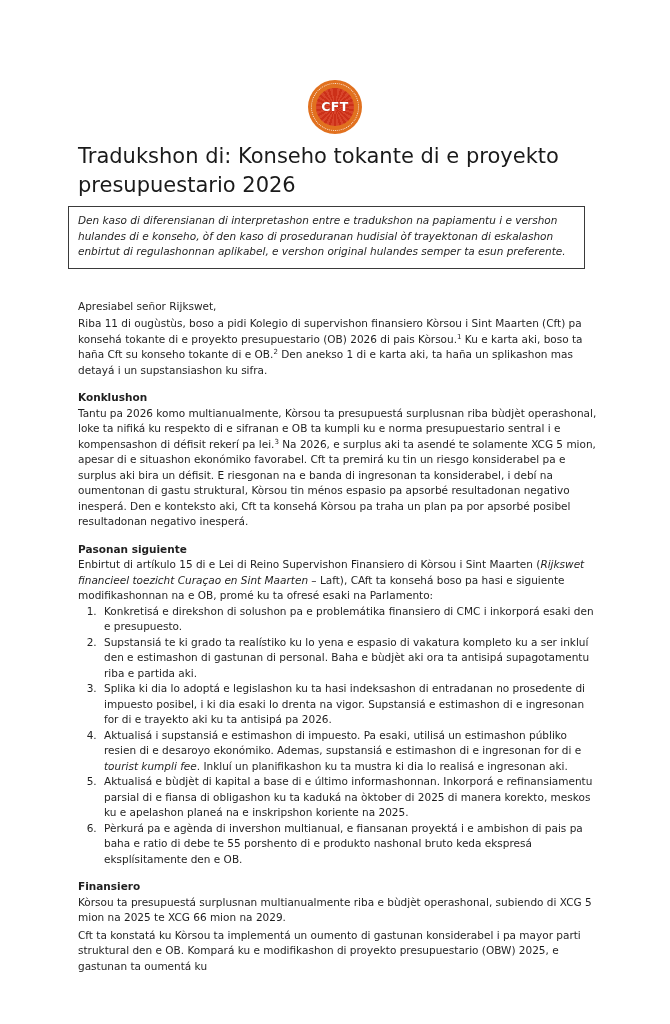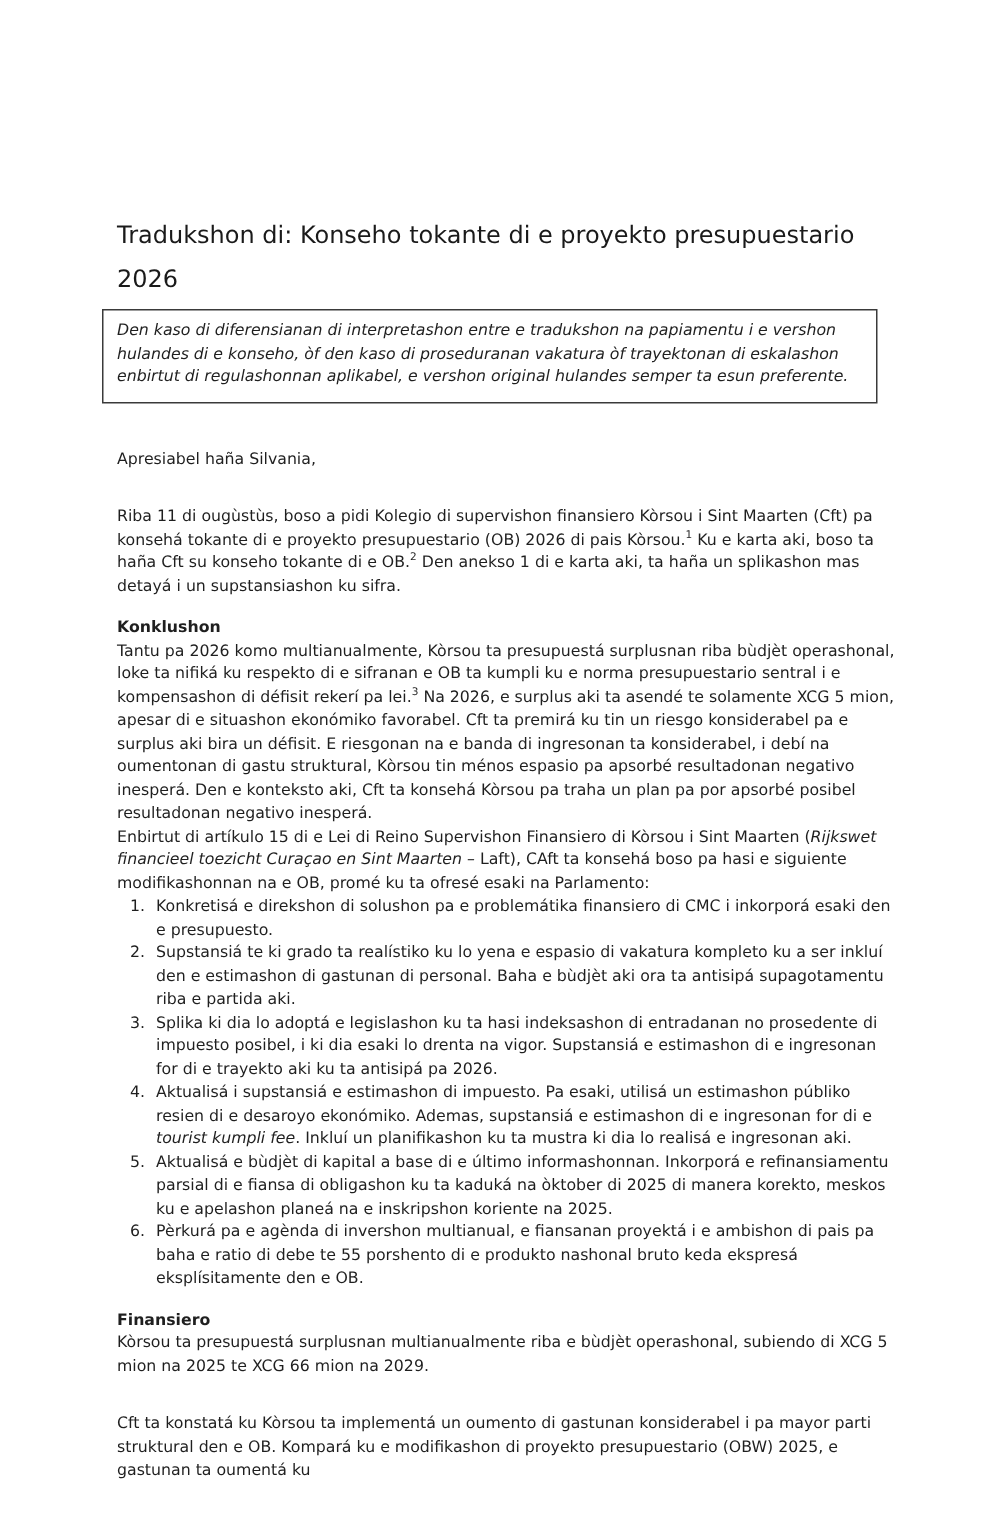--- a/index.html
+++ b/index.html
@@ -52,75 +52,82 @@
   }
   
   .content {
     position: absolute;
     left: 78px;
     top: 0;
     width: 520px;
   }
   .doc-title {
     margin: 142px 0 0 0;
-    font-size: 16px;
+    font-size: 21px;
     line-height: 29px;
     font-weight: 400;
     color: #1a1a1a;
   }
   .doc-subtitle {
     margin-top: 19px;
   }
   .disclaimer-box {
     box-sizing: border-box;
     margin-top: 6px;
     margin-left: -10px;
     width: 517px;
     border: 1px solid #3a3a3a;
     padding: 6px 9px 8px 9px;
     font-style: italic;
   }
   .salutation { margin-top: 30px; }
   .para { margin: 0; }
-  .para.gap { margin-top: 23px; }
+  .para.gap { margin-top: 2px; }
   .section-heading {
     margin-top: 12px;
     font-weight: bold;
   }
   .sub-heading { text-decoration: underline; }
   sup { font-size: 7px; line-height: 0; vertical-align: super; }
   ol.advice-list {
     margin: 0;
     padding-left: 22px;
   }
   ol.advice-list li {
     padding-left: 4px;
     margin: 0;
   }
 </style>
 </head>
 <body>
 
 <div class="page">
 
+  <div class="logo">
+    <span class="ring-text"></span>
+    <span class="inner">
+      <span class="cft">CFT</span>
+    </span>
+  </div>
 
   <div class="content">
 
     <h1 class="doc-title">Tradukshon di: Konseho tokante di e proyekto presupuestario 2026</h1>
 
 
-    <div class="disclaimer-box">Den kaso di diferensianan di interpretashon entre e tradukshon na papiamentu i e vershon hulandes di e konseho, òf den kaso di proseduranan vakatura òf trayektonan di eskalashon enbirtut di regulashonnan aplikabel, e vershon original hulandes semper ta esun preferente.</div>
+    <div class="disclaimer-box">Den kaso di diferensianan di interpretashon entre e tradukshon na papiamentu i e vershon hulandes di e konseho, òf den kaso di proseduranan hudisial òf trayektonan di eskalashon enbirtut di regulashonnan aplikabel, e vershon original hulandes semper ta esun preferente.</div>
 
-    <div class="salutation">Apresiabel haña Silvania,</div>
+    <div class="salutation">Apresiabel señor Rijkswet,</div>
 
     <p class="para gap"><span>Riba 11 di ougùstùs, boso a pidi Kolegio di supervishon finansiero Kòrsou i Sint Maarten (Cft) pa konsehá tokante di e proyekto presupuestario (OB) 2026 di pais Kòrsou.</span><sup>1</sup><span> Ku e karta aki, boso ta haña Cft su konseho tokante di e OB.</span><sup>2</sup><span> Den anekso 1 di e karta aki, ta haña un splikashon mas detayá i un supstansiashon ku sifra.</span></p>
 
     <div class="section-heading">Konklushon</div>
     <p class="para"><span>Tantu pa 2026 komo multianualmente, Kòrsou ta presupuestá surplusnan riba bùdjèt operashonal, loke ta nifiká ku respekto di e sifranan e OB ta kumpli ku e norma presupuestario sentral i e kompensashon di défisit rekerí pa lei.</span><sup>3</sup><span> Na 2026, e surplus aki ta asendé te solamente XCG 5 mion, apesar di e situashon ekonómiko favorabel. Cft ta premirá ku tin un riesgo konsiderabel pa e surplus aki bira un défisit. E riesgonan na e banda di ingresonan ta konsiderabel, i debí na oumentonan di gastu struktural, Kòrsou tin ménos espasio pa apsorbé resultadonan negativo inesperá. Den e konteksto aki, Cft ta konsehá Kòrsou pa traha un plan pa por apsorbé posibel resultadonan negativo inesperá.</span></p>
 
+    <div class="section-heading">Pasonan siguiente</div>
     <p class="para"><span>Enbirtut di artíkulo 15 di e Lei di Reino Supervishon Finansiero di Kòrsou i Sint Maarten (</span><i>Rijkswet financieel toezicht Curaçao en Sint Maarten</i><span> – Laft), CAft ta konsehá boso pa hasi e siguiente modifikashonnan na e OB, promé ku ta ofresé esaki na Parlamento:</span></p>
     <ol class="advice-list">
       <li><span>Konkretisá e direkshon di solushon pa e problemátika finansiero di CMC i inkorporá esaki den e presupuesto.</span></li>
       <li><span>Supstansiá te ki grado ta realístiko ku lo yena e espasio di vakatura kompleto ku a ser inkluí den e estimashon di gastunan di personal. Baha e bùdjèt aki ora ta antisipá supagotamentu riba e partida aki.</span></li>
       <li><span>Splika ki dia lo adoptá e legislashon ku ta hasi indeksashon di entradanan no prosedente di impuesto posibel, i ki dia esaki lo drenta na vigor. Supstansiá e estimashon di e ingresonan for di e trayekto aki ku ta antisipá pa 2026.</span></li>
       <li><span>Aktualisá i supstansiá e estimashon di impuesto. Pa esaki, utilisá un estimashon públiko resien di e desaroyo ekonómiko. Ademas, supstansiá e estimashon di e ingresonan for di e </span><i>tourist kumpli fee</i><span>. Inkluí un planifikashon ku ta mustra ki dia lo realisá e ingresonan aki.</span></li>
       <li><span>Aktualisá e bùdjèt di kapital a base di e último informashonnan. Inkorporá e refinansiamentu parsial di e fiansa di obligashon ku ta kaduká na òktober di 2025 di manera korekto, meskos ku e apelashon planeá na e inskripshon koriente na 2025.</span></li>
       <li><span>Pèrkurá pa e agènda di invershon multianual, e fiansanan proyektá i e ambishon di pais pa baha e ratio di debe te 55 porshento di e produkto nashonal bruto keda ekspresá eksplísitamente den e OB.</span></li>
     </ol>
 

